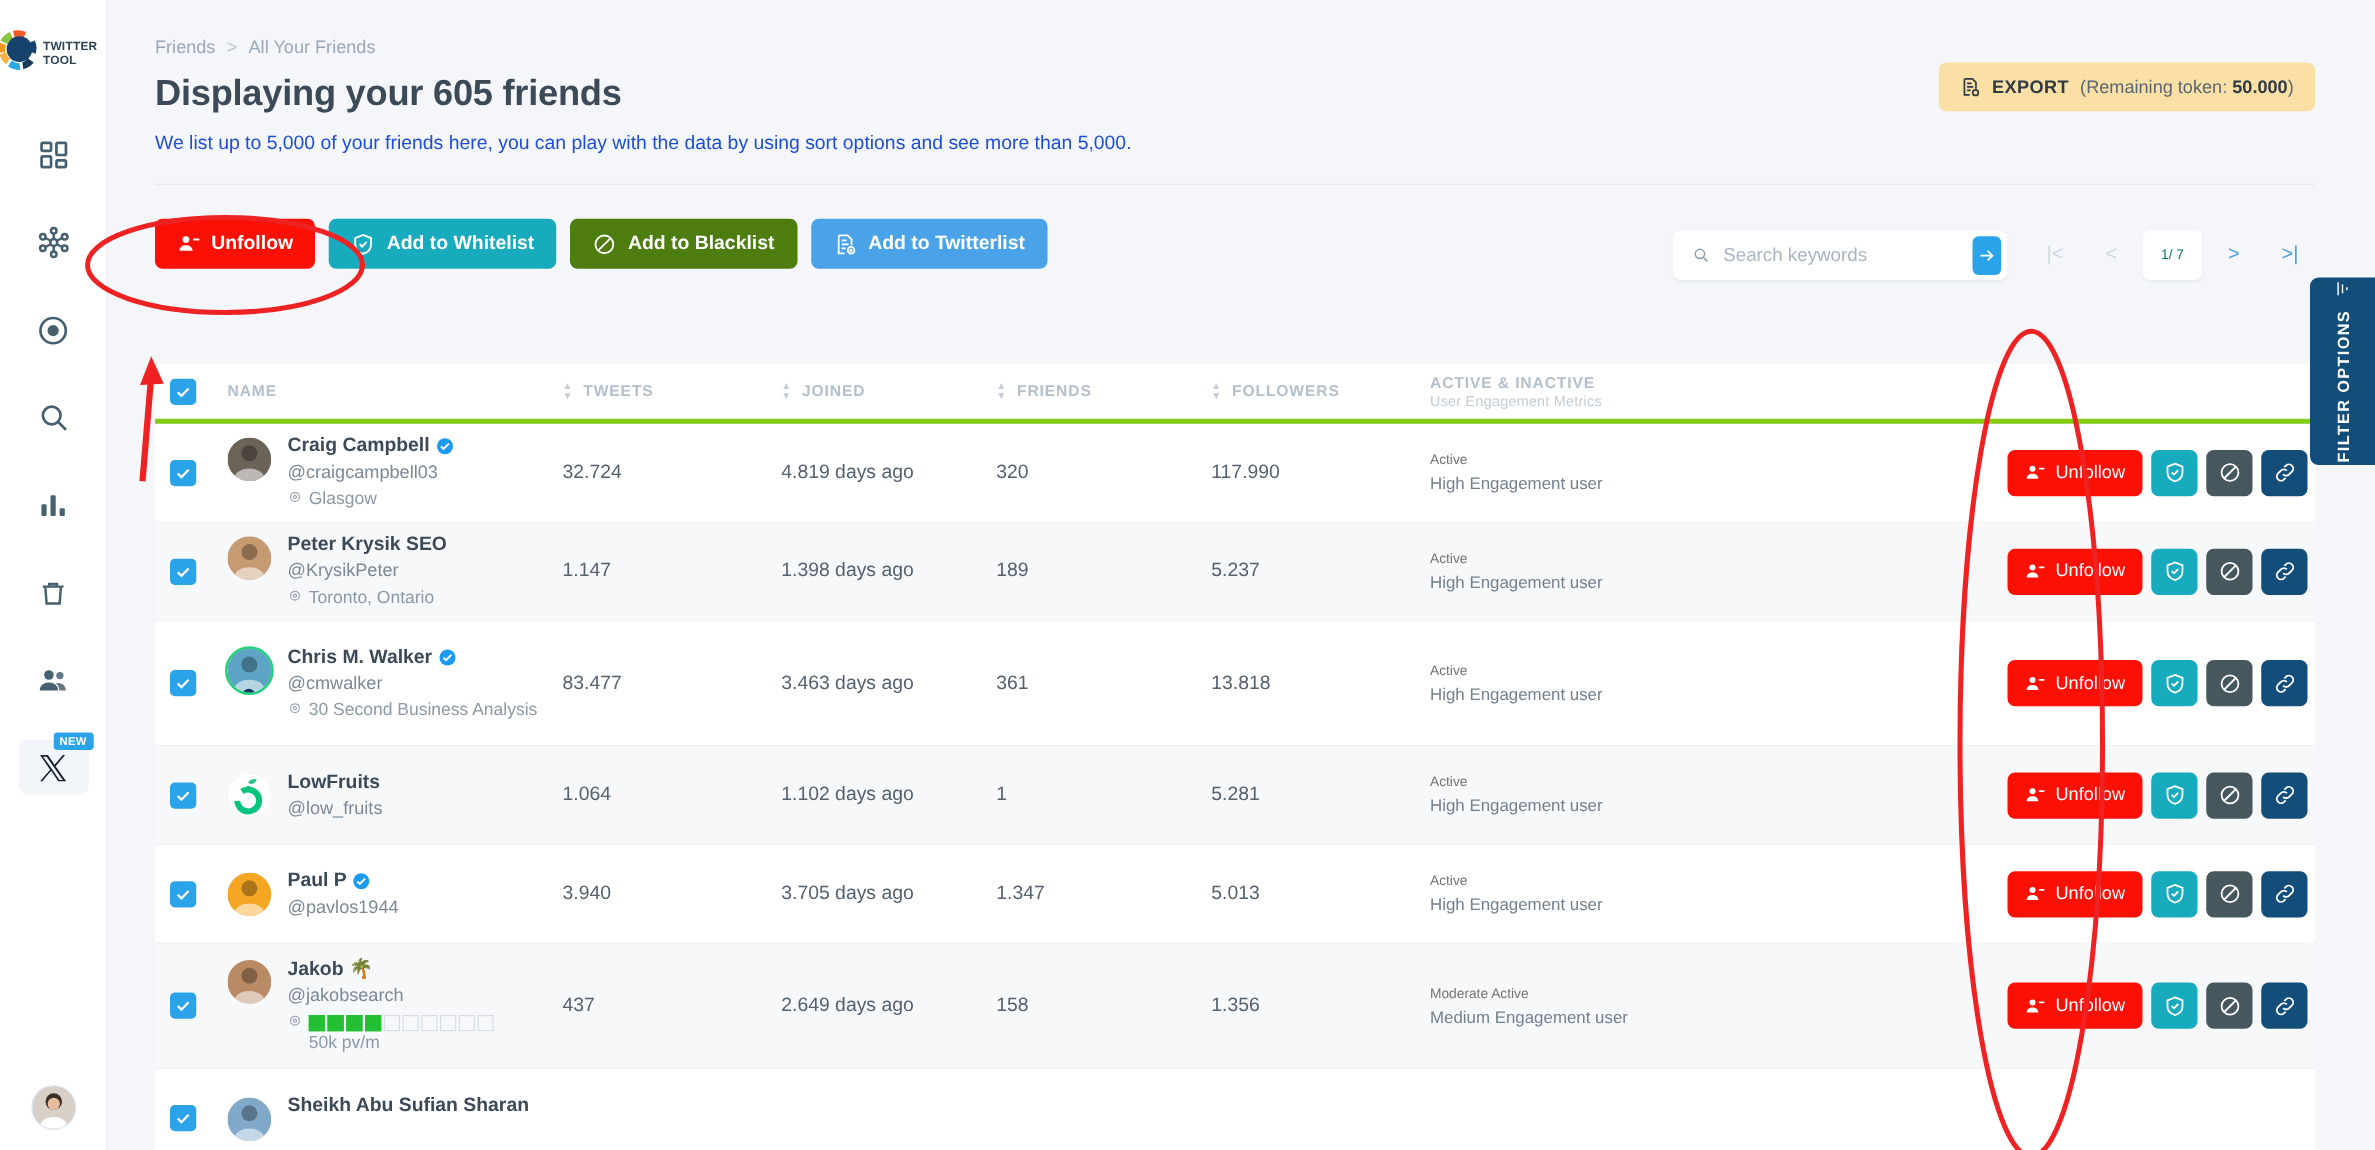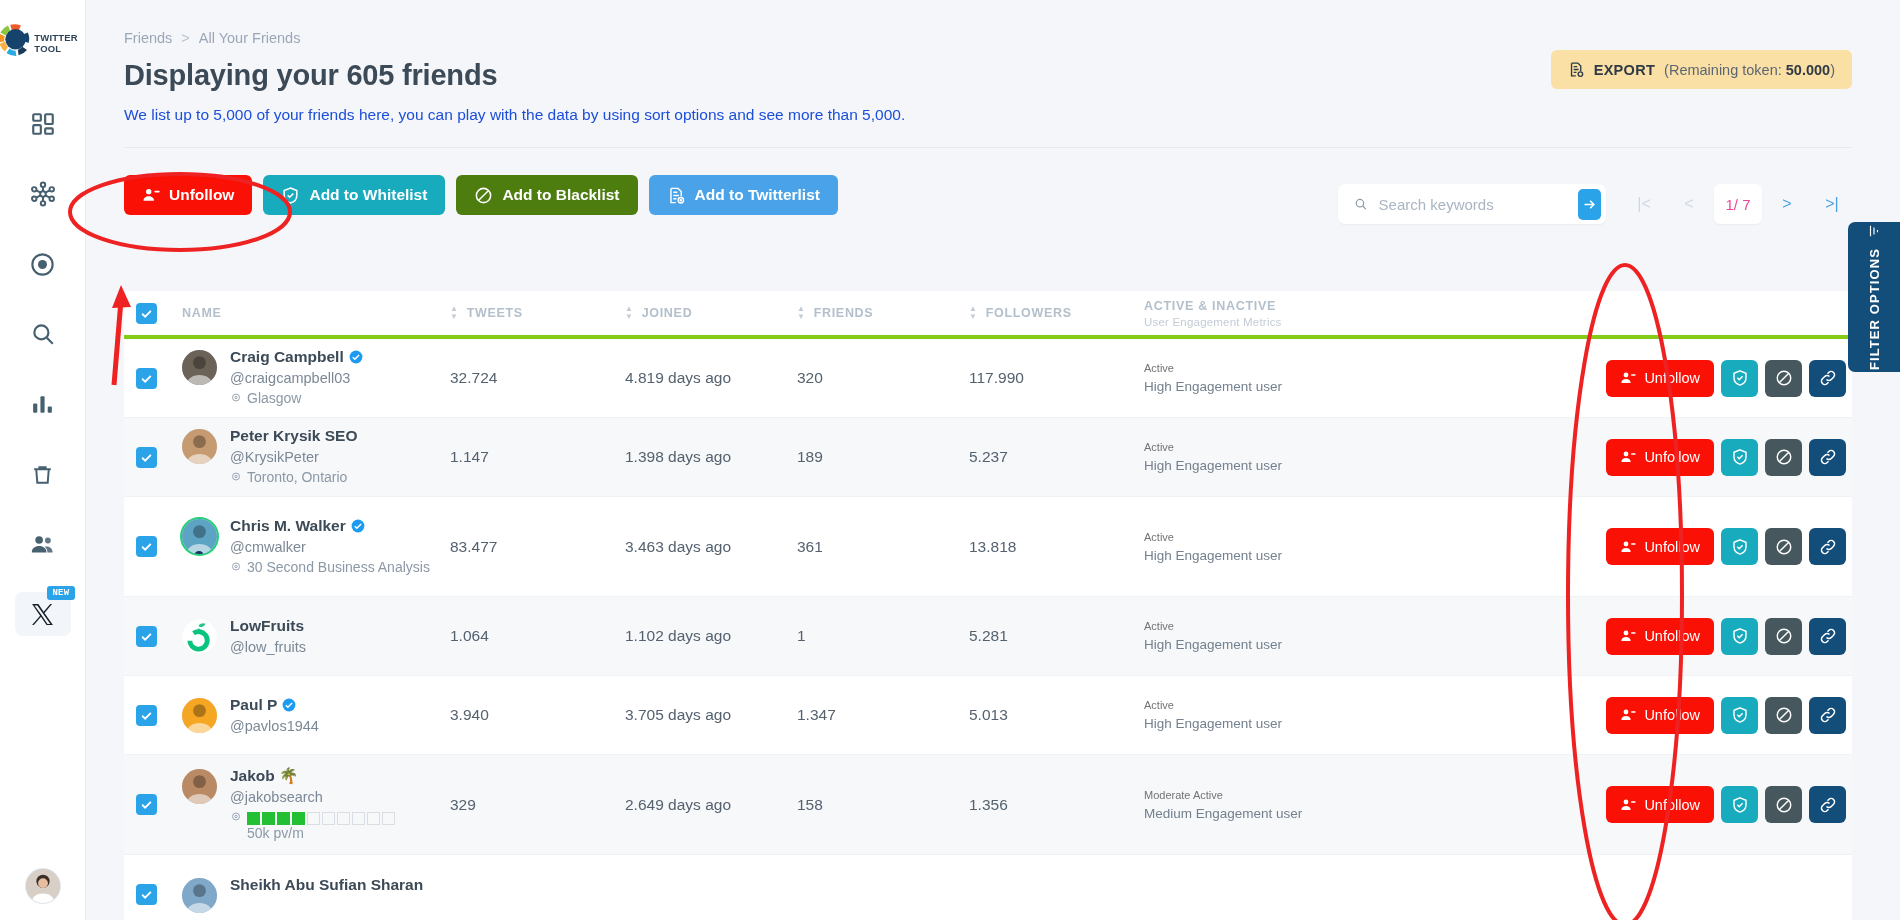--- a/index.html
+++ b/index.html
@@ -23,21 +23,21 @@
   .logo-wrap { margin-top: 14px; display:flex; flex-direction:row; align-items:center; }
   .logo-mark { width: 52px; height: 52px; }
   .logo-text {
     font-size: 9.5px; font-weight: 700; color: #2d4356;
     letter-spacing: .2px; margin-top: 5px;
   }
   .nav { margin-top: 36px; display: flex; flex-direction: column; align-items: center; gap: 26px; width:100%; }
   .nav-item {
     width: 56px; height: 44px;
     display: flex; align-items: center; justify-content: center;
-    border-radius: 8px; position: relative; cursor: pointer; font-family: Liberation Mono, monospace;
+    border-radius: 8px; position: relative; cursor: pointer;
   }
   .nav-item.active-x { background: #f2f5f9; }
   .badge-new {
     position: absolute; top: -6px; right: -4px;
     background: #2aa3e8; color: #fff;
     font-size: 9px; font-weight: 700; letter-spacing:.3px;
     padding: 2px 5px; border-radius: 3px;
   }
   .avatar-bottom {
     position: absolute; bottom: 16px; left: 50%; transform: translateX(-50%);
@@ -107,21 +107,21 @@
     border: none; cursor: pointer; font-size: 15px;
   }
   .pager { display: flex; align-items: center; gap: 5px; }
   .pg {
     width: 40px; height: 40px; border-radius: 6px;
     display: flex; align-items: center; justify-content: center;
     font-size: 16px; color: #4aa0e0; background: transparent; cursor: pointer; border: none;
     font-family: "Liberation Sans", sans-serif;
   }
   .pg.disabled { color: #cfd8e2; }
-  .pg.count { background: #fff; color: #ec4899; font-size: 15px; width: 48px; box-shadow: 0 1px 2px rgba(20,40,70,.05); cursor: default;}
+  .pg.count { background: #fff; color: #0f766e; font-size: 11px; width: 48px; box-shadow: 0 1px 2px rgba(20,40,70,.05); cursor: default;}
 
   
   .table { margin-top: 76px; background: #fff; border-radius: 4px; }
   .thead {
     display: flex; align-items: center; height: 48px;
     padding: 0 0 0 12px; color: #b3bfcb;
     font-size: 12.5px; font-weight: 700; letter-spacing: .7px;
     border-bottom: 4px solid #84cc16;
   }
   .th { display: flex; align-items: center; gap: 8px; }
@@ -812,21 +812,21 @@
                       <span class="pvcell"></span>
                       <span class="pvcell"></span>
                       <span class="pvcell"></span>
                       <span class="pvcell"></span>
                       <span class="pvcell"></span>
                     </div><span>50k pv/m</span></span>
                 </div>
               </div>
             </div>
           </div>
-          <div class="c-tweets">329</div>
+          <div class="c-tweets">437</div>
           <div class="c-joined">2.649 days ago</div>
           <div class="c-friends">158</div>
           <div class="c-follow">1.356</div>
           <div class="c-active">
             <div class="act-title">Moderate Active</div>
             <div class="act-sub">Medium Engagement user</div>
           </div>
           <div class="c-acts">
             <button class="unfollow-row">
               <svg width="16" height="16" viewBox="0 0 24 24" fill="#fff">

